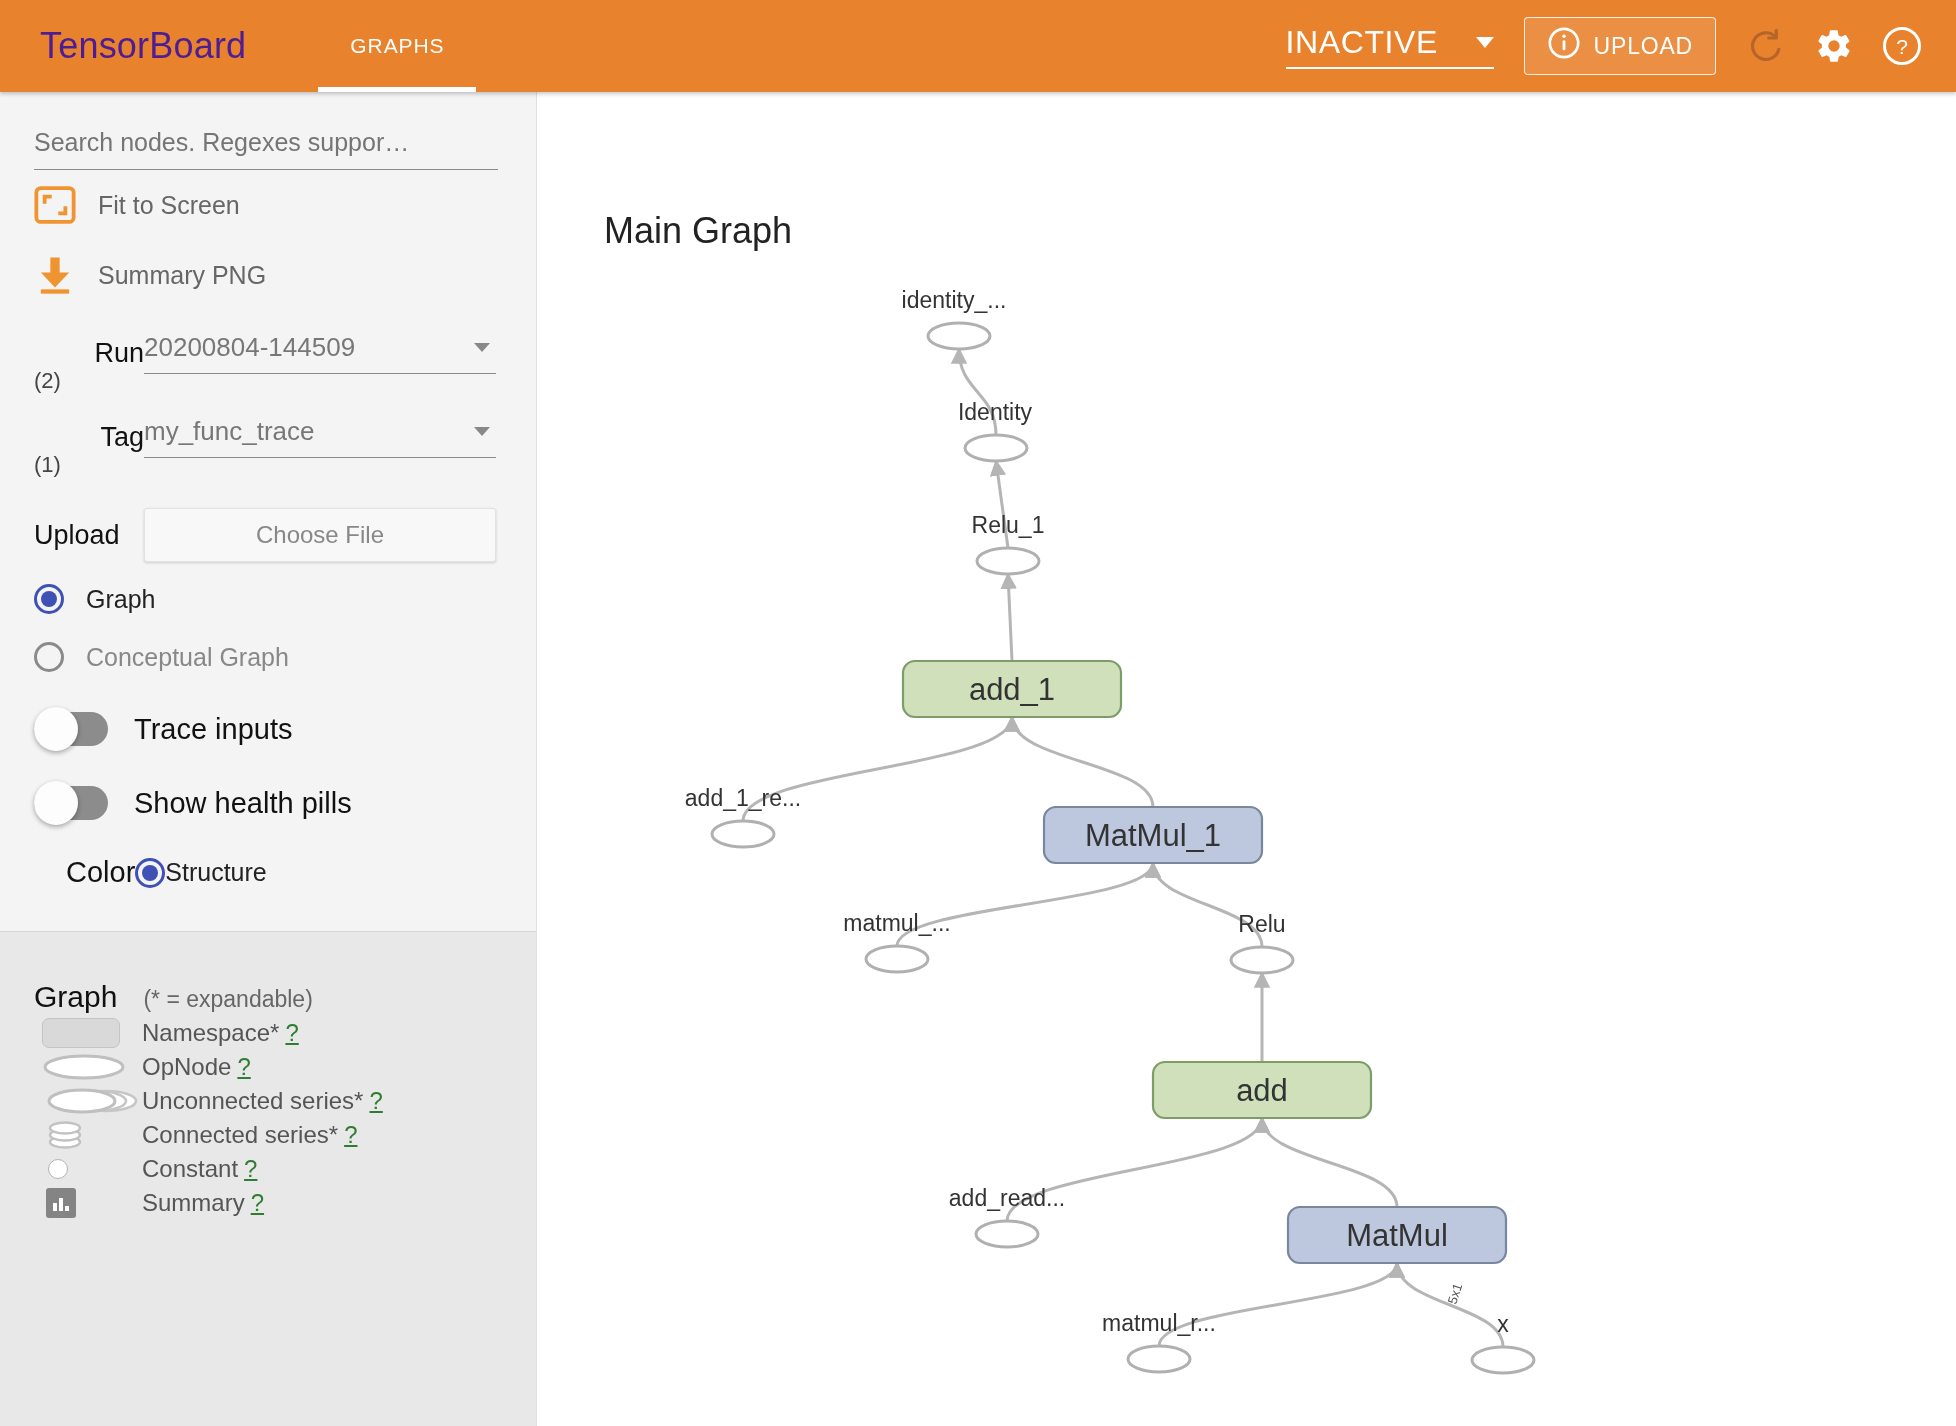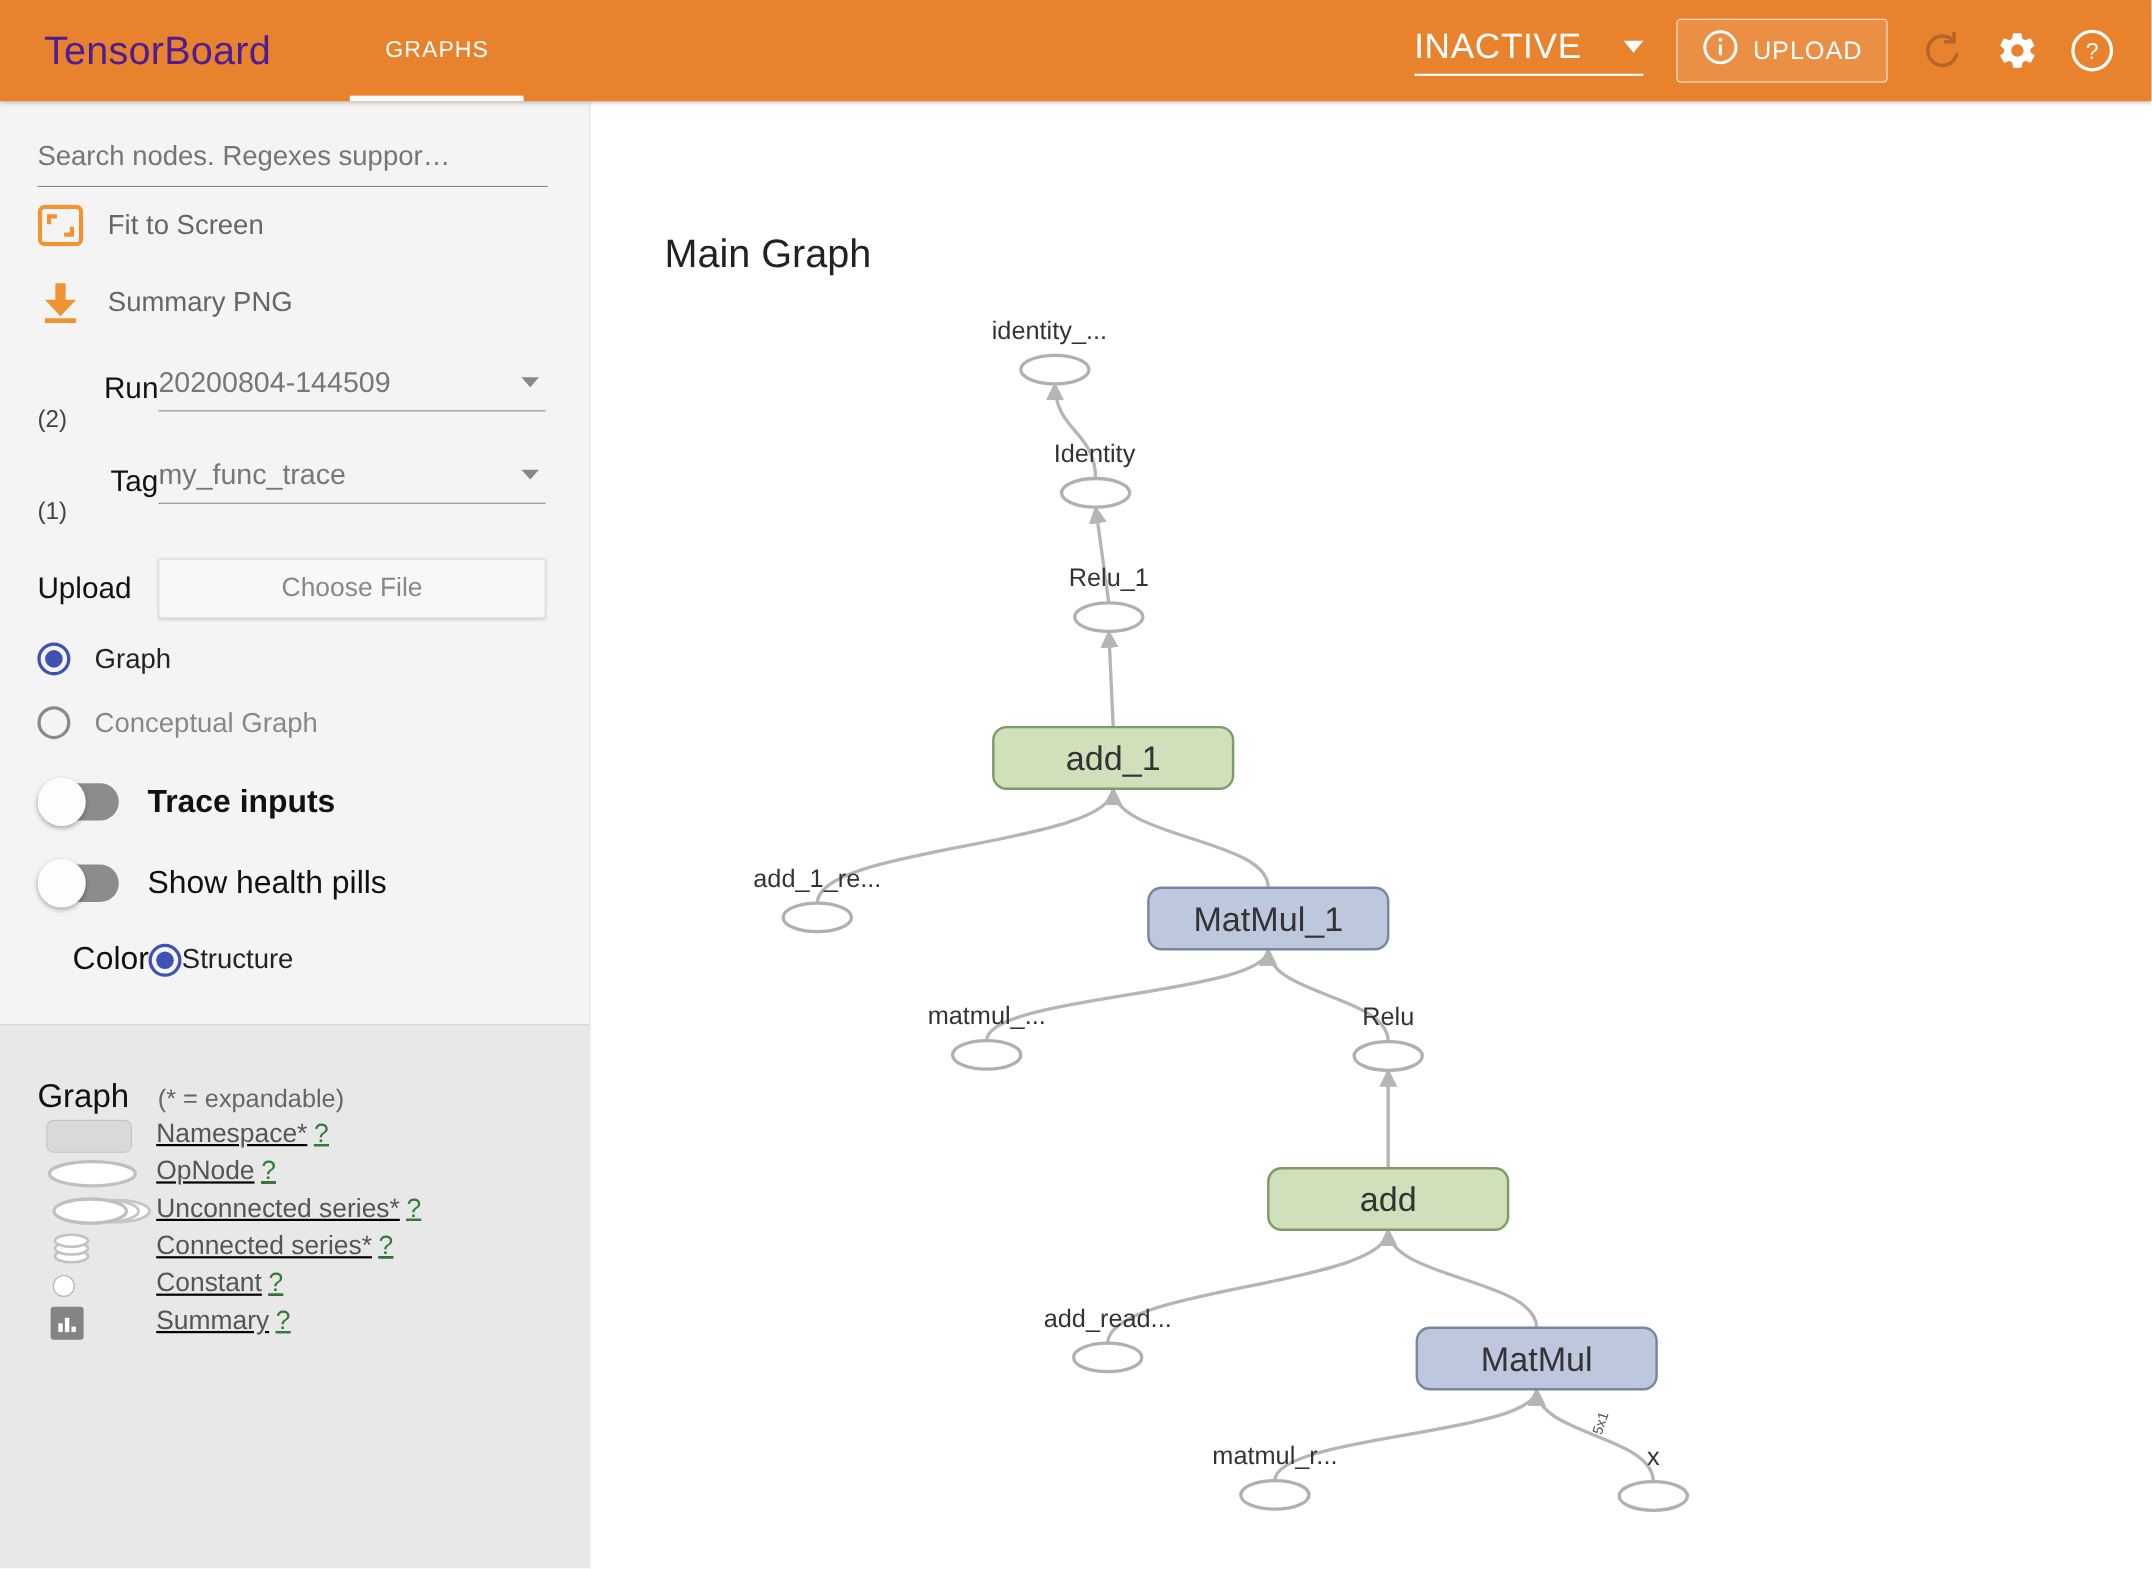--- a/index.html
+++ b/index.html
@@ -159,21 +159,21 @@
   
   #legend {
     background: #e8e8e8; border-top: 1px solid #d5d5d5;
     flex: 1 1 auto; padding: 26px 34px 10px 34px; overflow: hidden;
   }
   #legend-toggle { display: flex; align-items: center; gap: 16px; cursor: pointer; }
   #legend-toggle-label { font-size: 25px; color: #666; }
   #legend-title-row { display: flex; align-items: baseline; gap: 26px; margin-top: 22px; }
   #legend-title { font-size: 30px; color: #111; }
   #legend-note { font-size: 23px; color: #666; }
-  .legend-item { display: flex; height: 31px; margin-top: 3px; text-decoration: underline; }
+  .legend-item { display: flex; align-items: center; height: 31px; margin-top: 3px; }
   .legend-swatch { width: 108px; flex: 0 0 108px; display: flex; align-items: center; justify-content: flex-start; padding-left: 8px; }
   .legend-text { font-size: 24px; color: #555; white-space: nowrap; }
   .legend-q { color: #2e7d32; text-decoration: underline; margin-left: 6px; cursor: pointer; }
 
   .sw-namespace { width: 78px; height: 30px; background: #d9d9d9; border: 1px solid #c4c4c4; border-radius: 7px; }
   .sw-constant { width: 20px; height: 20px; border-radius: 50%; background: #fff; border: 1px solid #b4b4b4; }
   .sw-summary { width: 30px; height: 30px; background: #848484; border-radius: 3px; display:flex; align-items:flex-end; justify-content:center; gap:2px; padding-bottom:7px;}
   .sw-summary i { display:block; width:4px; background:#fff; }
 
   
@@ -296,21 +296,21 @@
 
         <div class="radio-row">
           <span class="radio checked"></span>
           <span class="radio-label">Graph</span>
         </div>
         <div class="radio-row">
           <span class="radio"></span>
           <span class="radio-label muted">Conceptual Graph</span>
         </div>
 
-        <div class="toggle-row" style="margin-top:14px;font-weight:bold;">
+        <div class="toggle-row" style="margin-top:14px;">
           <span class="toggle"></span>
           <span class="toggle-label">Trace inputs</span>
         </div>
         <div class="toggle-row">
           <span class="toggle"></span>
           <span class="toggle-label">Show health pills</span>
         </div>
 
         <div id="color-row">
           <span id="color-row-label">Color</span>

